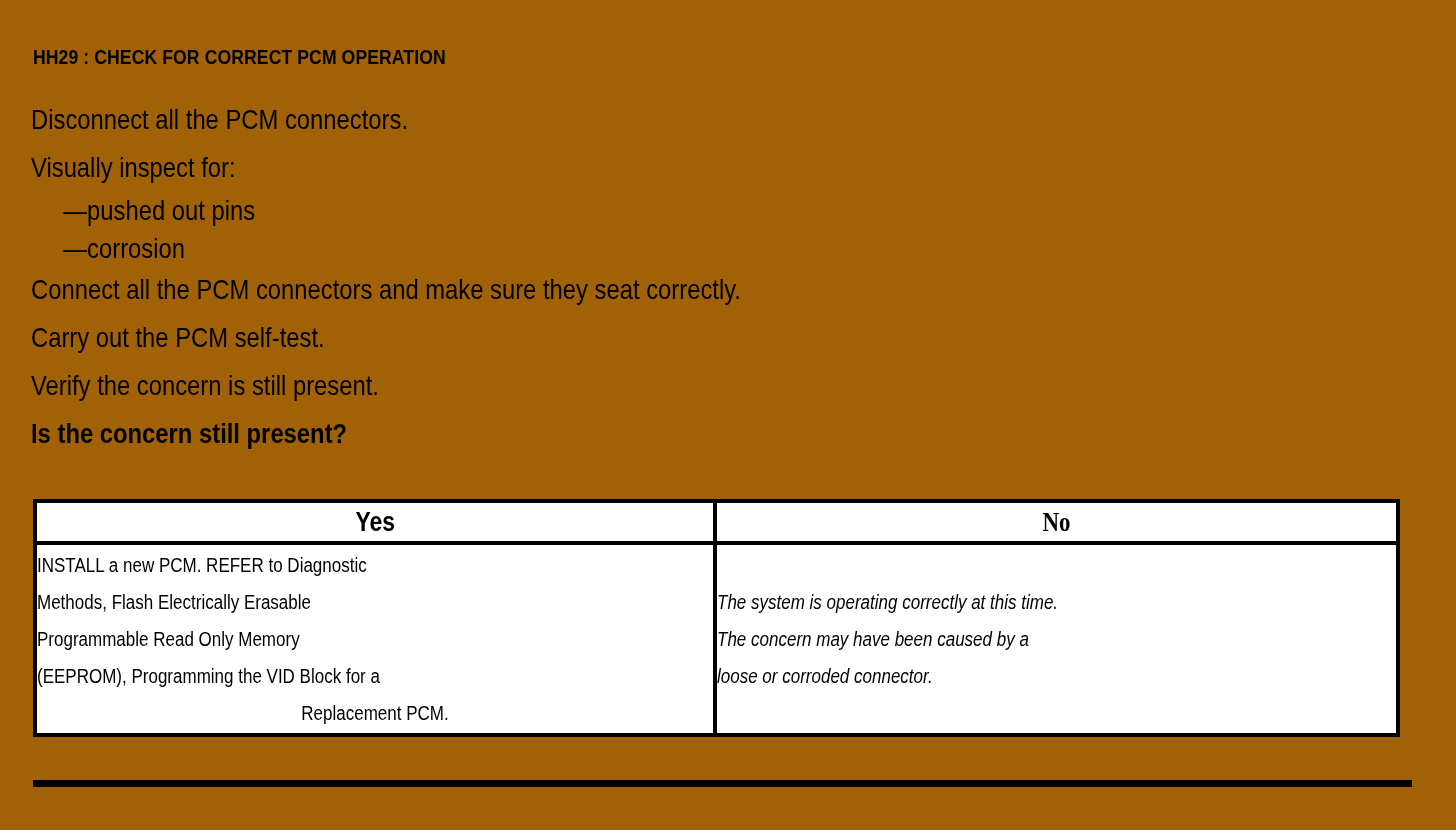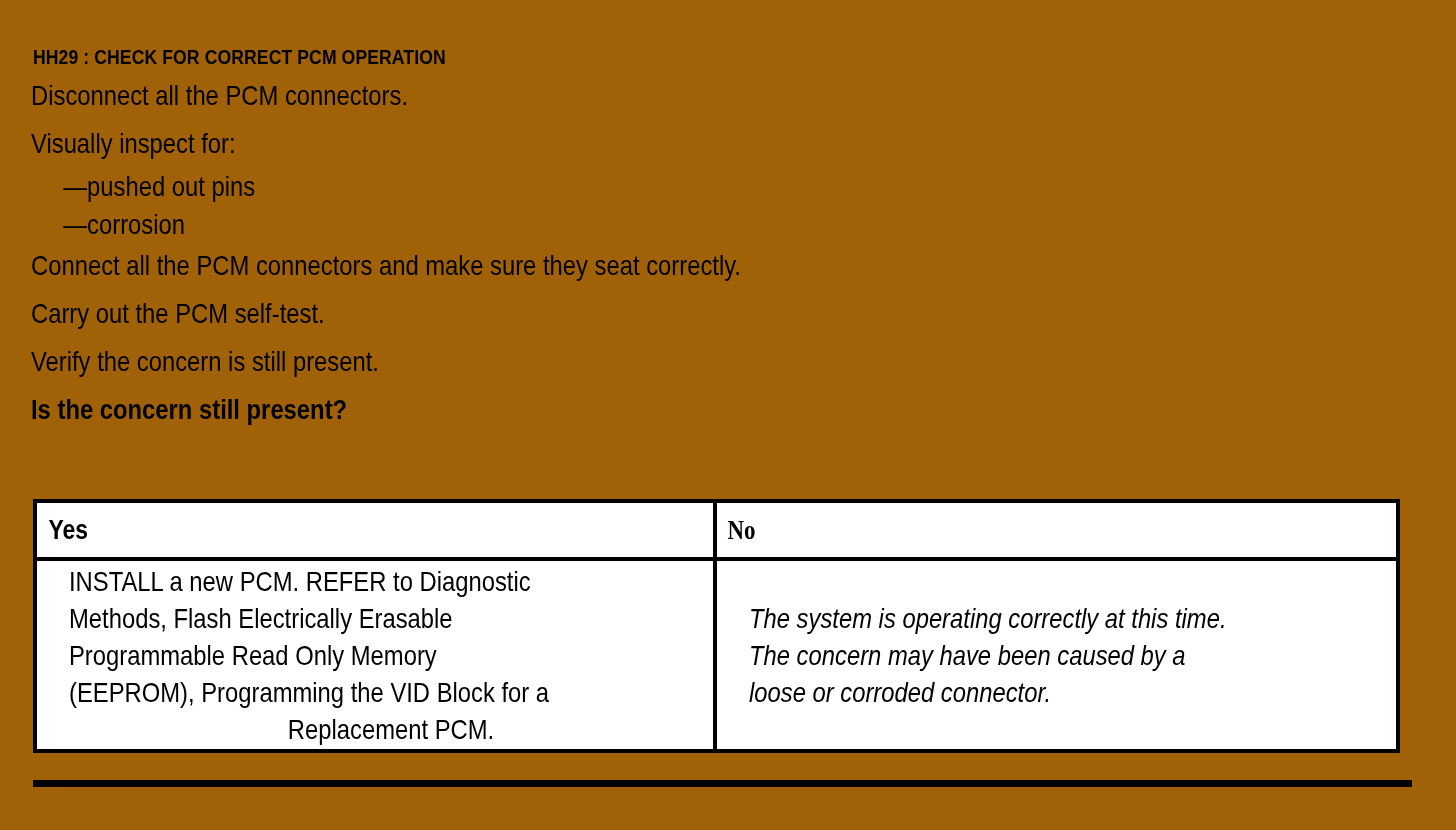--- a/index.html
+++ b/index.html
@@ -35,21 +35,21 @@
     line-height: 24px;
     transform: scaleX(0.88);
     transform-origin: left top;
     white-space: nowrap;
   }
 
   
   .body-block {
     position: absolute;
     left: 31px;
-    top: 72px;
+    top: 96px;
     width: 1380px;
   }
   .body-line {
     font-size: 28px;
     line-height: 48px;
     font-weight: normal;
     white-space: nowrap;
     transform: scaleX(0.85);
     transform-origin: left top;
     letter-spacing: 0px;
@@ -85,40 +85,39 @@
     border-collapse: collapse;
     table-layout: fixed;
   }
   .decision-table col.c-yes { width: 678px; }
   .decision-table col.c-no  { width: 681px; }
 
   .decision-table th {
     border-bottom: 4px solid #000000;
     border-right: 4px solid #000000;
     height: 38px;
-    padding: 8px;
+    padding: 0;
     font-size: 27px;
     font-weight: bold;
-    text-align: left;
+    text-align: center;
     vertical-align: middle;
   }
   .decision-table th:last-child { border-right: none; font-family: Liberation Serif, serif; }
 
   .decision-table td {
     border-right: 4px solid #000000;
     padding: 0;
     vertical-align: middle;
     height: 188px;
   }
   .decision-table td:last-child { border-right: none; }
 
   .cell-text {
-    font-size: 28px;
+    font-size: 20px;
     line-height: 37px;
-    padding-left: 32px;
   }
   .cell-text .ln {
     white-space: nowrap;
     transform: scaleX(0.85);
     transform-origin: left top;
   }
   .cell-yes {
     padding-left: 2px;
     padding-right: 0px;
   }

